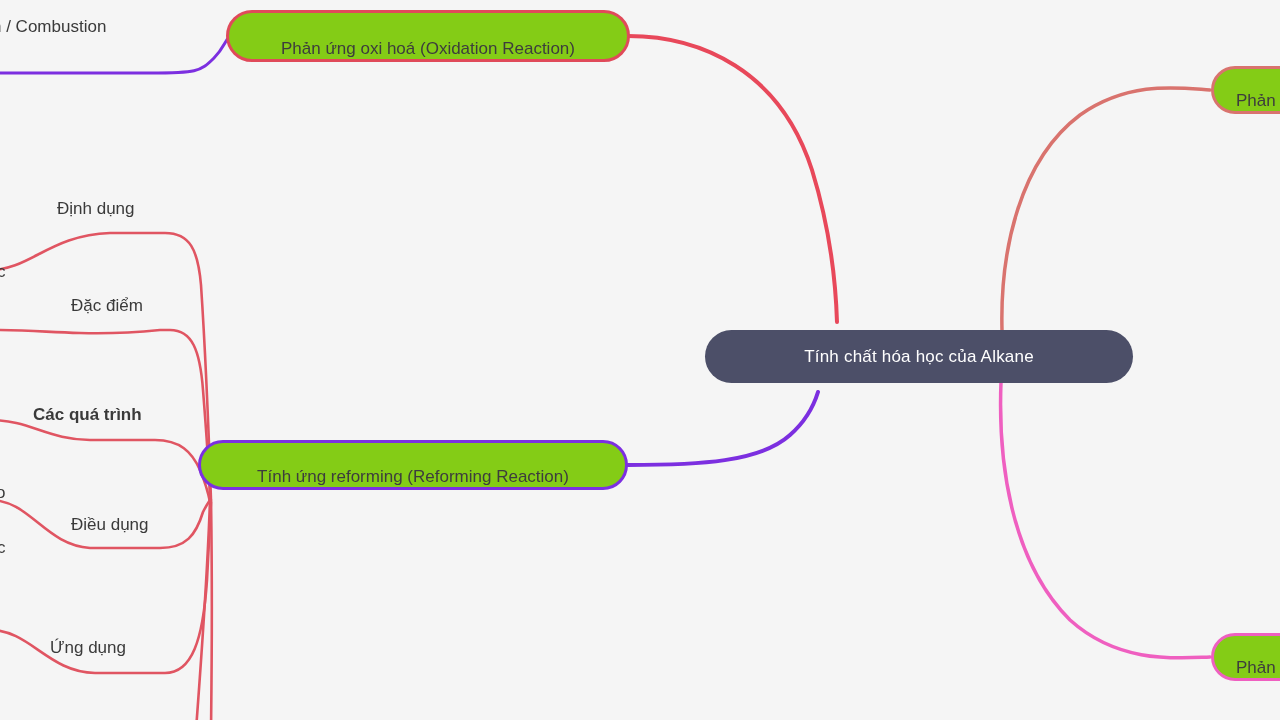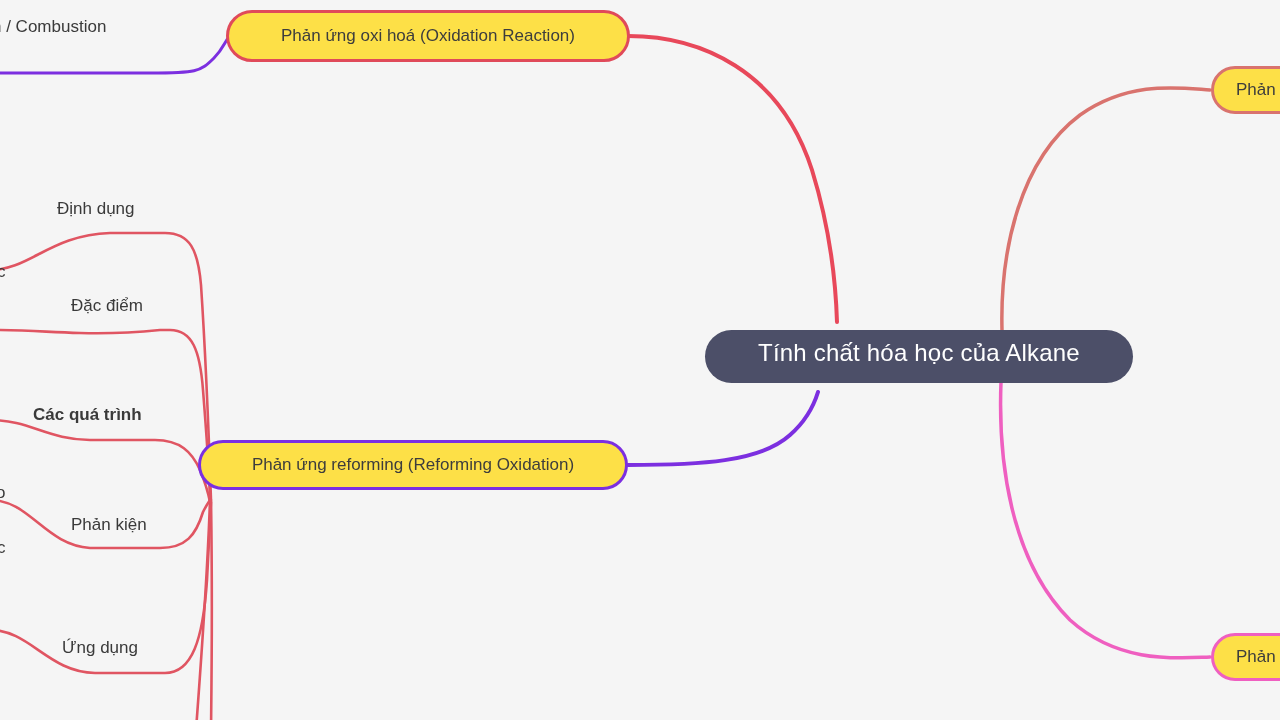--- a/index.html
+++ b/index.html
@@ -39,34 +39,34 @@
     align-items: center;
     justify-content: center;
     white-space: nowrap;
   }
 
   .node-root {
     background: #4c4f६8;
     background: #4c4f68;
     color: #ffffff;
     border-radius: 30px;
-    font-size: 24px;
+    font-size: 17px;
     letter-spacing: 0.2px;
-    padding: 16px 30px;
-    align-items: flex-end;
+    padding: 10px 30px;
   }
 
   .node-pill {
-    background: #fde047;
+    background: #84cc16;
     border-radius: 26px;
     border-style: solid;
     border-width: 3px;
     color: #3d3d3d;
     font-size: 17px;
     padding: 0 22px;
+    align-items: flex-end;
   }
 
   .node-label {
     position: absolute;
     color: #3a3a3a;
     font-size: 17px;
     white-space: nowrap;
   }
 
   .clip-label {
@@ -112,42 +112,42 @@
 
   <div class="node node-root" style="left:705px; top:330px; width:428px; height:53px;">
     <span>Tính chất hóa học của Alkane</span>
   </div>
 
   <div class="node node-pill" style="left:226px; top:10px; width:404px; height:52px; border-color:#e04a5a;">
     <span>Phản ứng oxi hoá (Oxidation Reaction)</span>
   </div>
 
   <div class="node node-pill" style="left:198px; top:440px; width:430px; height:50px; border-color:#7c2fe0;">
-    <span>Phản ứng reforming (Reforming Oxidation)</span>
+    <span>Tính ứng reforming (Reforming Reaction)</span>
   </div>
 
   <div class="node node-pill" style="left:1211px; top:66px; width:140px; height:48px; border-color:#d9736e; justify-content:flex-start;">
     <span>Phản</span>
   </div>
 
   <div class="node node-pill" style="left:1211px; top:633px; width:140px; height:48px; border-color:#ef5fc0; justify-content:flex-start;">
     <span>Phản</span>
   </div>
 
   <div class="node-label" style="left:-8px; top:17px;">n / Combustion</div>
 
   <div class="node-label" style="left:57px; top:199px;">Định dụng</div>
 
   <div class="node-label" style="left:71px; top:296px;text-align:center;">Đặc điểm</div>
 
   <div class="node-label" style="left:33px; top:405px;font-weight:bold;">Các quá trình</div>
 
-  <div class="node-label" style="left:71px; top:515px;">Phản kiện</div>
+  <div class="node-label" style="left:71px; top:515px;">Điều dụng</div>
 
-  <div class="node-label" style="left:62px; top:638px;">Ứng dụng</div>
+  <div class="node-label" style="left:50px; top:638px;">Ứng dụng</div>
 
   <div class="clip-label" style="left:-3px; top:262px;">c</div>
 
   <div class="clip-label" style="left:-3px; top:320px;">i</div>
 
   <div class="clip-label" style="left:-4px; top:483px;">o</div>
 
   <div class="clip-label" style="left:-3px; top:538px;">c</div>
 
 </div>

